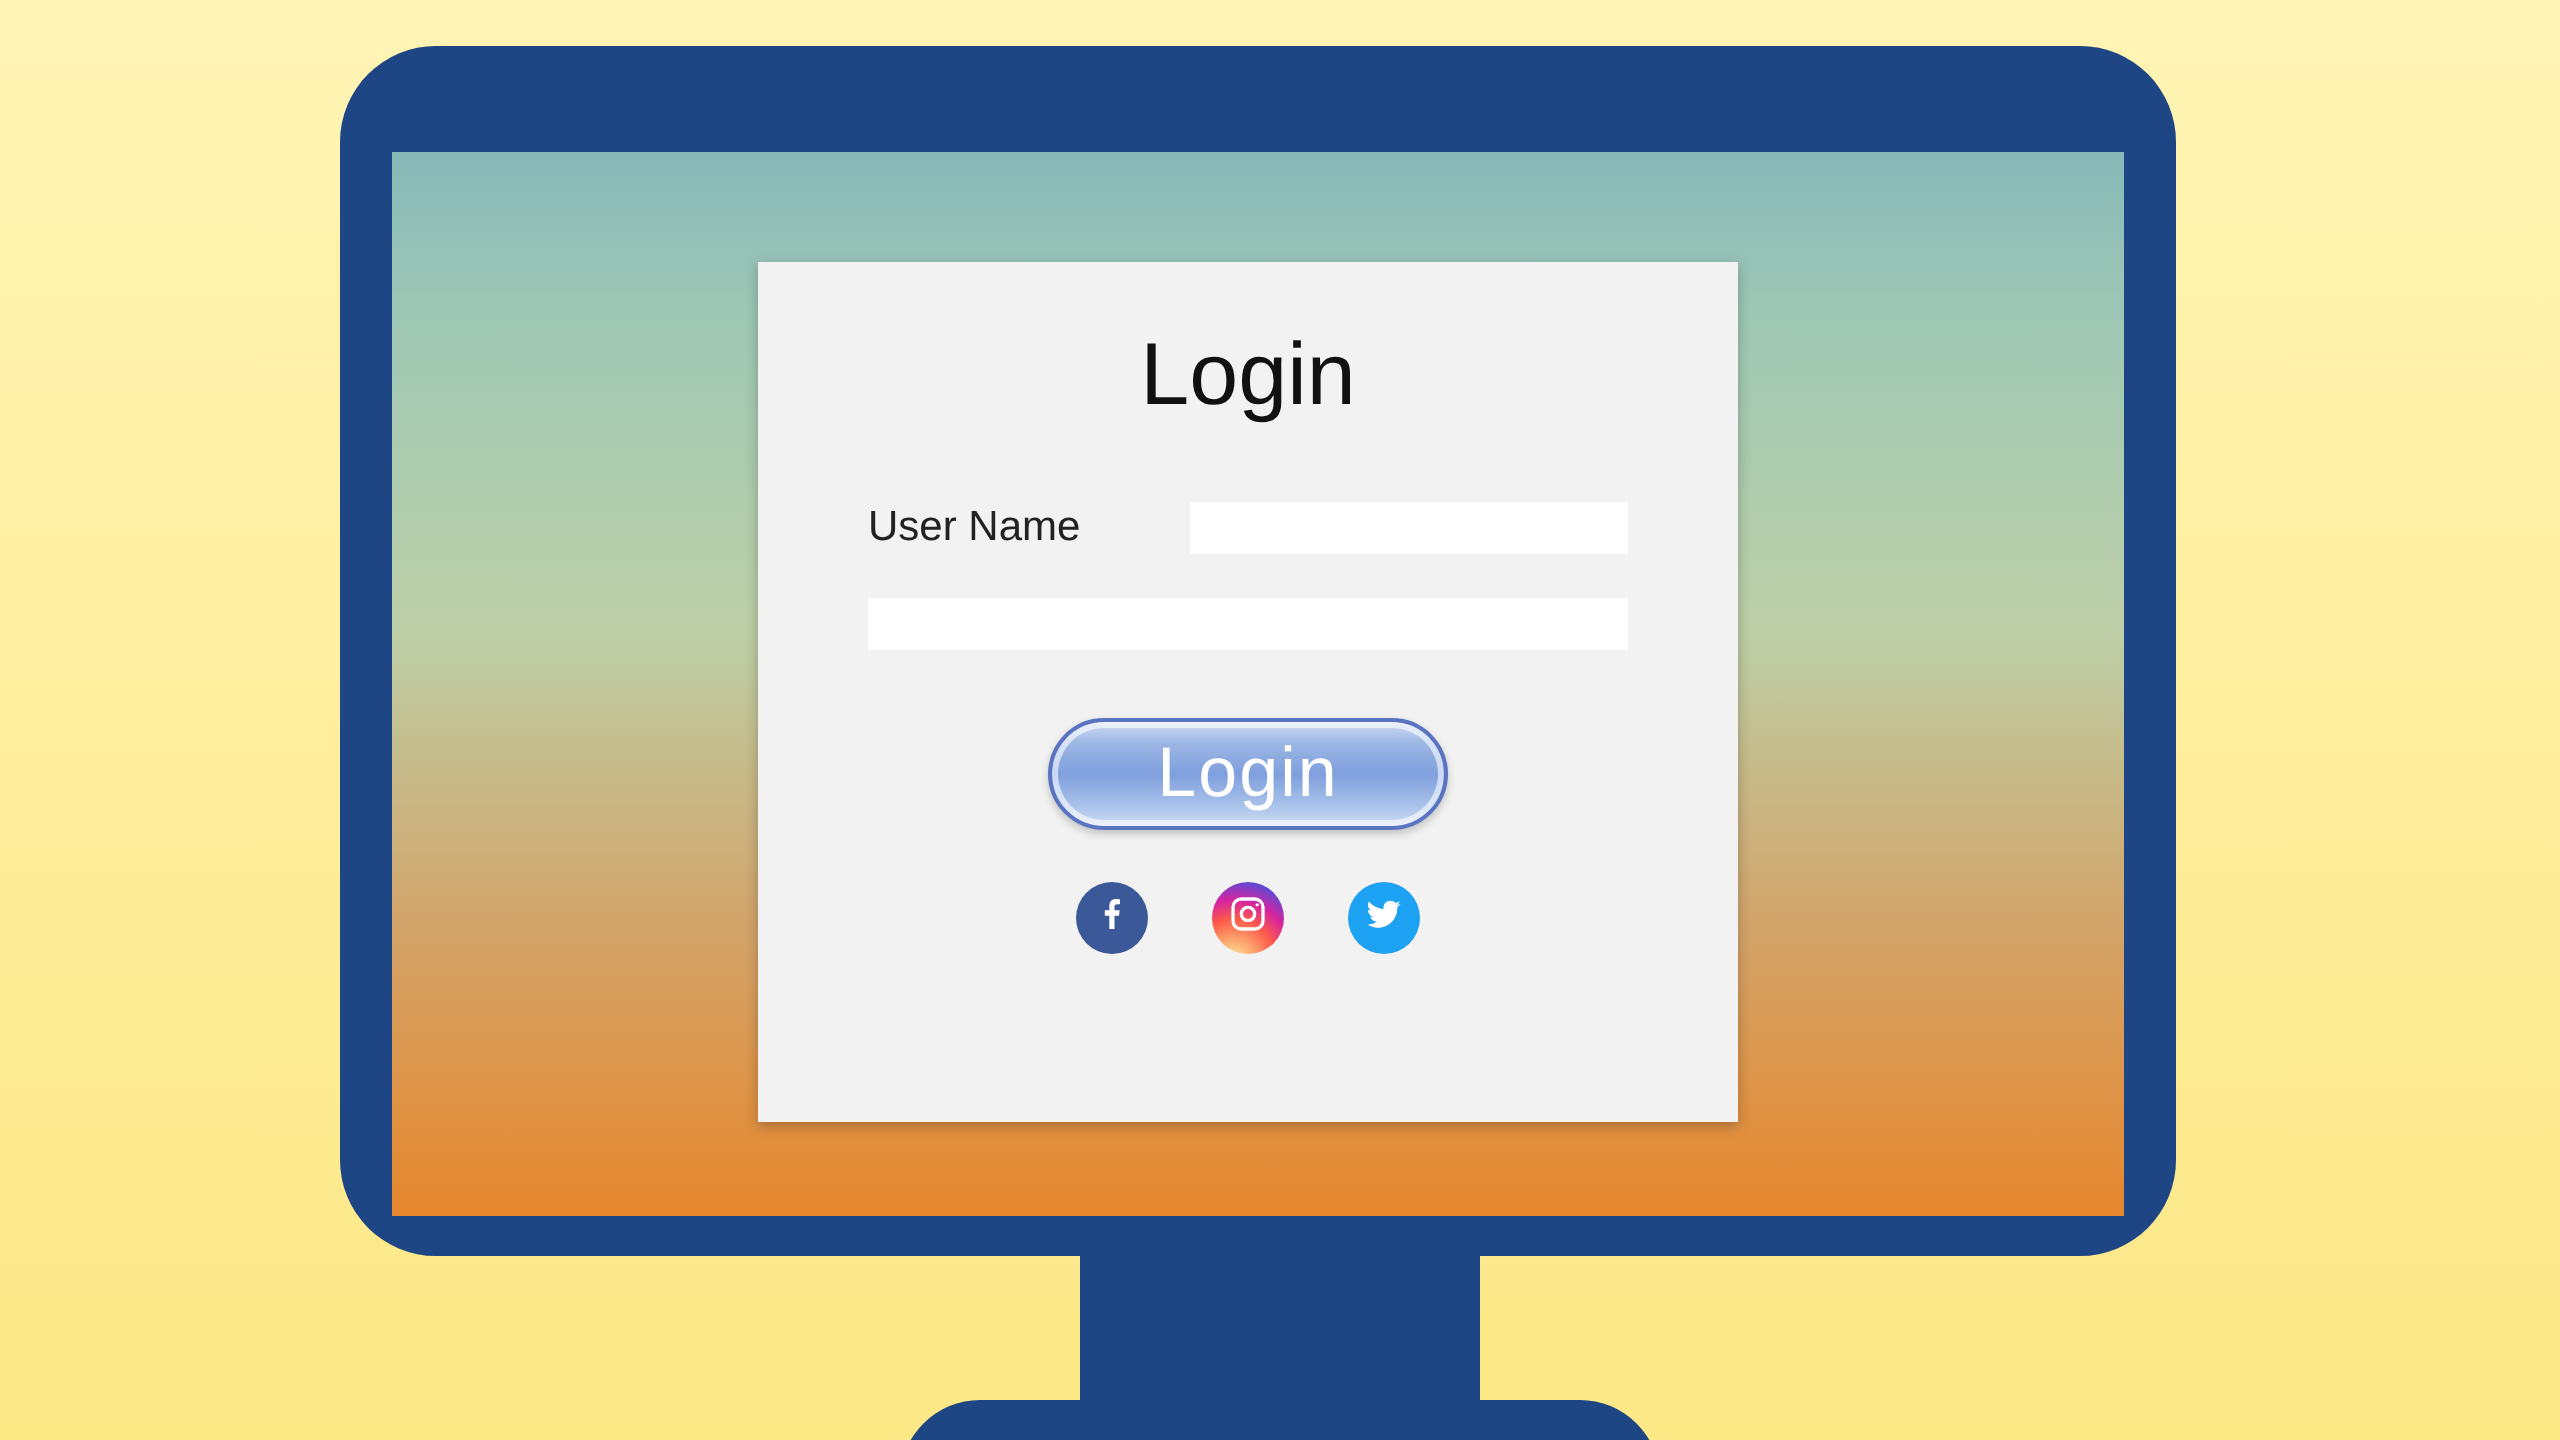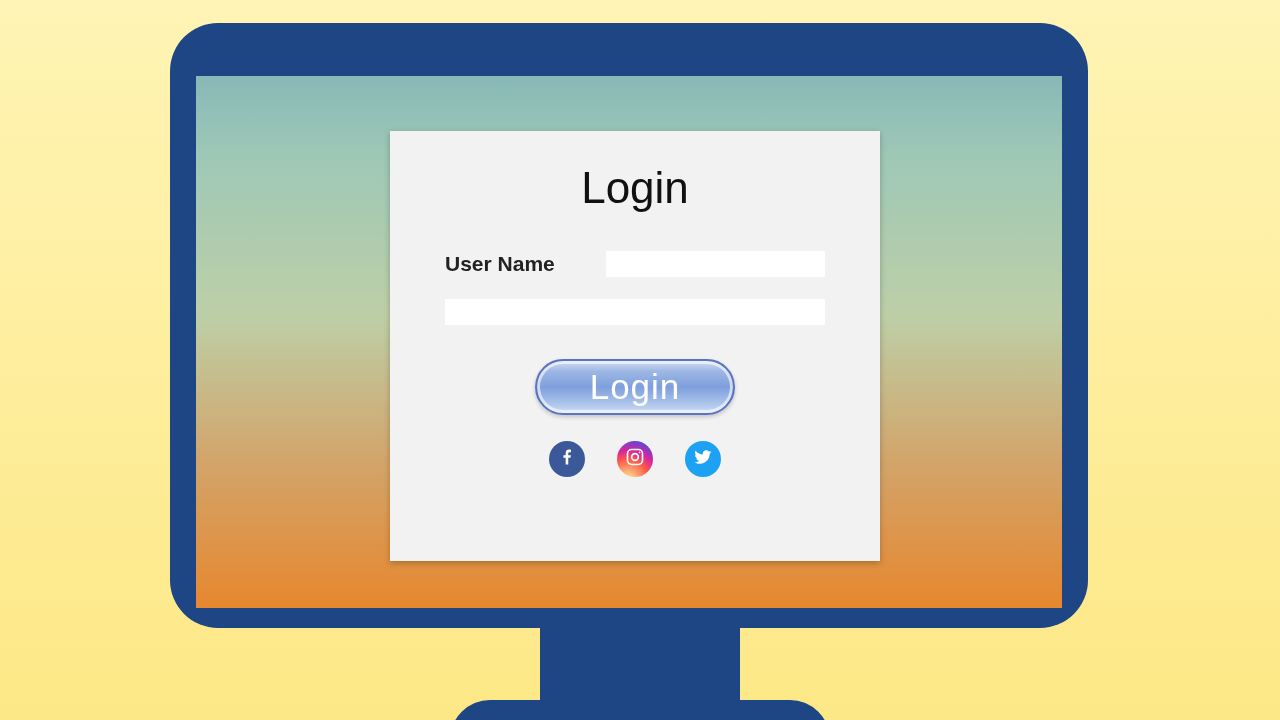--- a/index.html
+++ b/index.html
@@ -20,33 +20,33 @@
   .monitor-stand{
     position:absolute;left:540px;top:622px;width:200px;height:100px;
     background:#1e4584;
   }
   .monitor-base{
     position:absolute;left:450px;top:700px;width:380px;height:40px;
     background:#1e4584;border-top-left-radius:44px;border-top-right-radius:44px;
   }
   
   .card{
-    position:absolute;left:194px;top:55px;width:490px;height:430px;
+    position:absolute;left:183px;top:55px;width:490px;height:430px;
     background:#f2f2f2;
     box-shadow:0 2px 6px rgba(0,0,0,.25);
   }
   .card h1{
     font-size:44px;font-weight:400;color:#111;
     text-align:center;margin-top:32px;margin-bottom:38px;
   }
   .row{
     display:flex;align-items:center;margin:22px 55px;
   }
   .row label{
-    width:170px;font-size:21px;color:#222;font-weight:bold;
+    width:170px;font-size:21px;color:#222;
   }
   .row input{
     flex:1;height:26px;border:none;background:#fff;font-size:16px;padding:0 6px;
   }
   .login-btn{
     display:block;margin:34px auto 26px auto;
     width:200px;height:56px;border-radius:32px;border:2px solid #5b74c2;
     font-size:35px;color:#fff;letter-spacing:1px;cursor:pointer;
     background:linear-gradient(180deg,#d0ddf2 0%,#9db7e4 20%,#7f9fdd 50%,#a8c2ea 80%,#cfddf3 100%);
     box-shadow:inset 0 0 0 3px rgba(255,255,255,.6),0 2px 4px rgba(0,0,0,.2);

